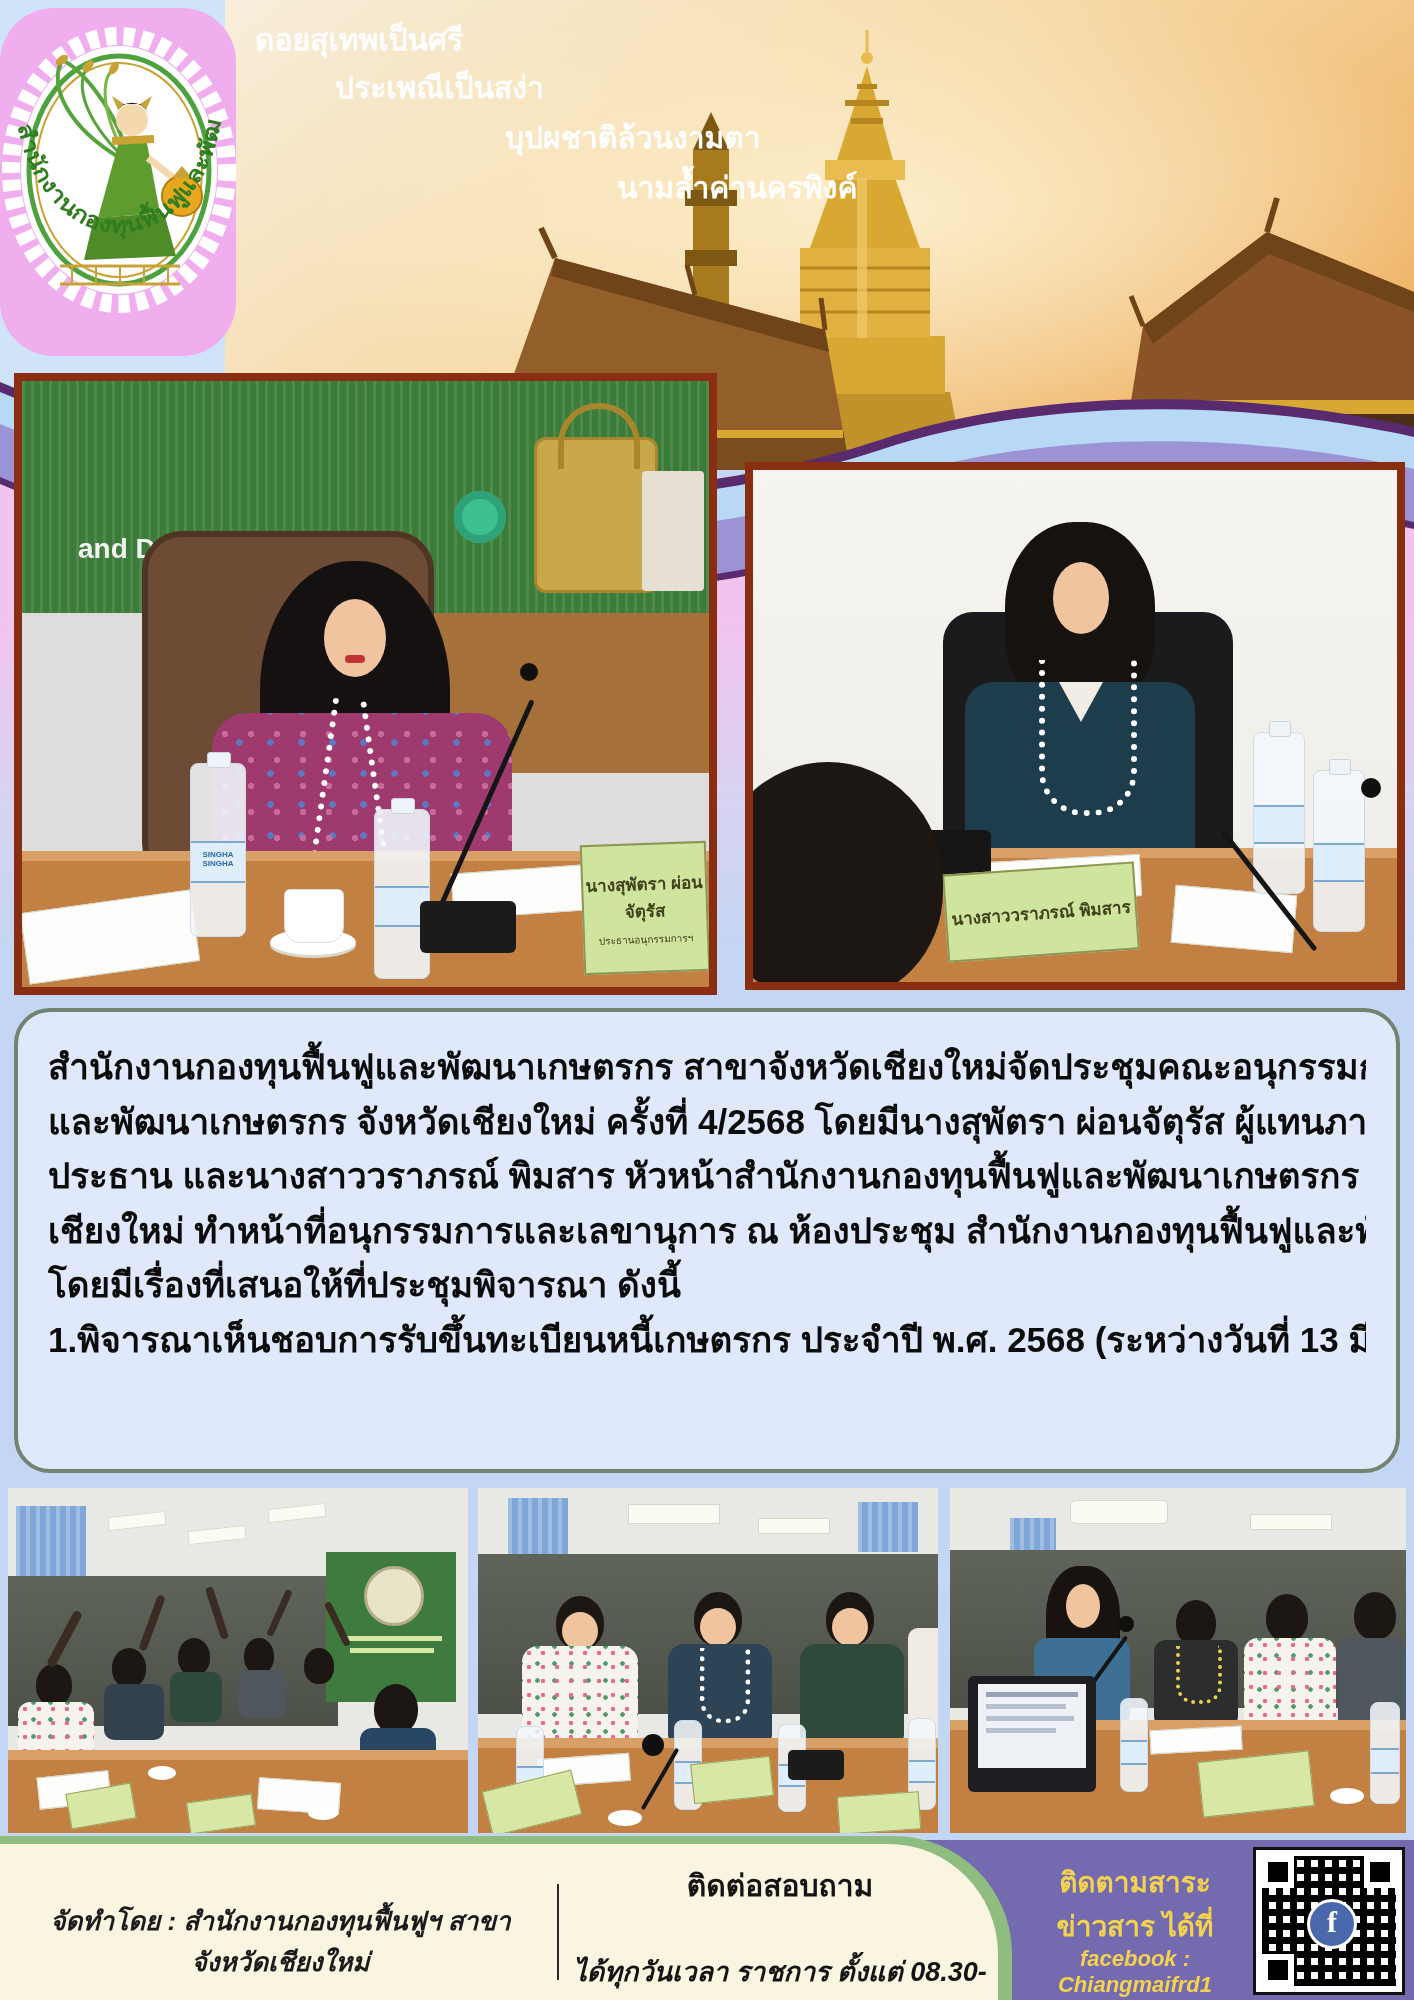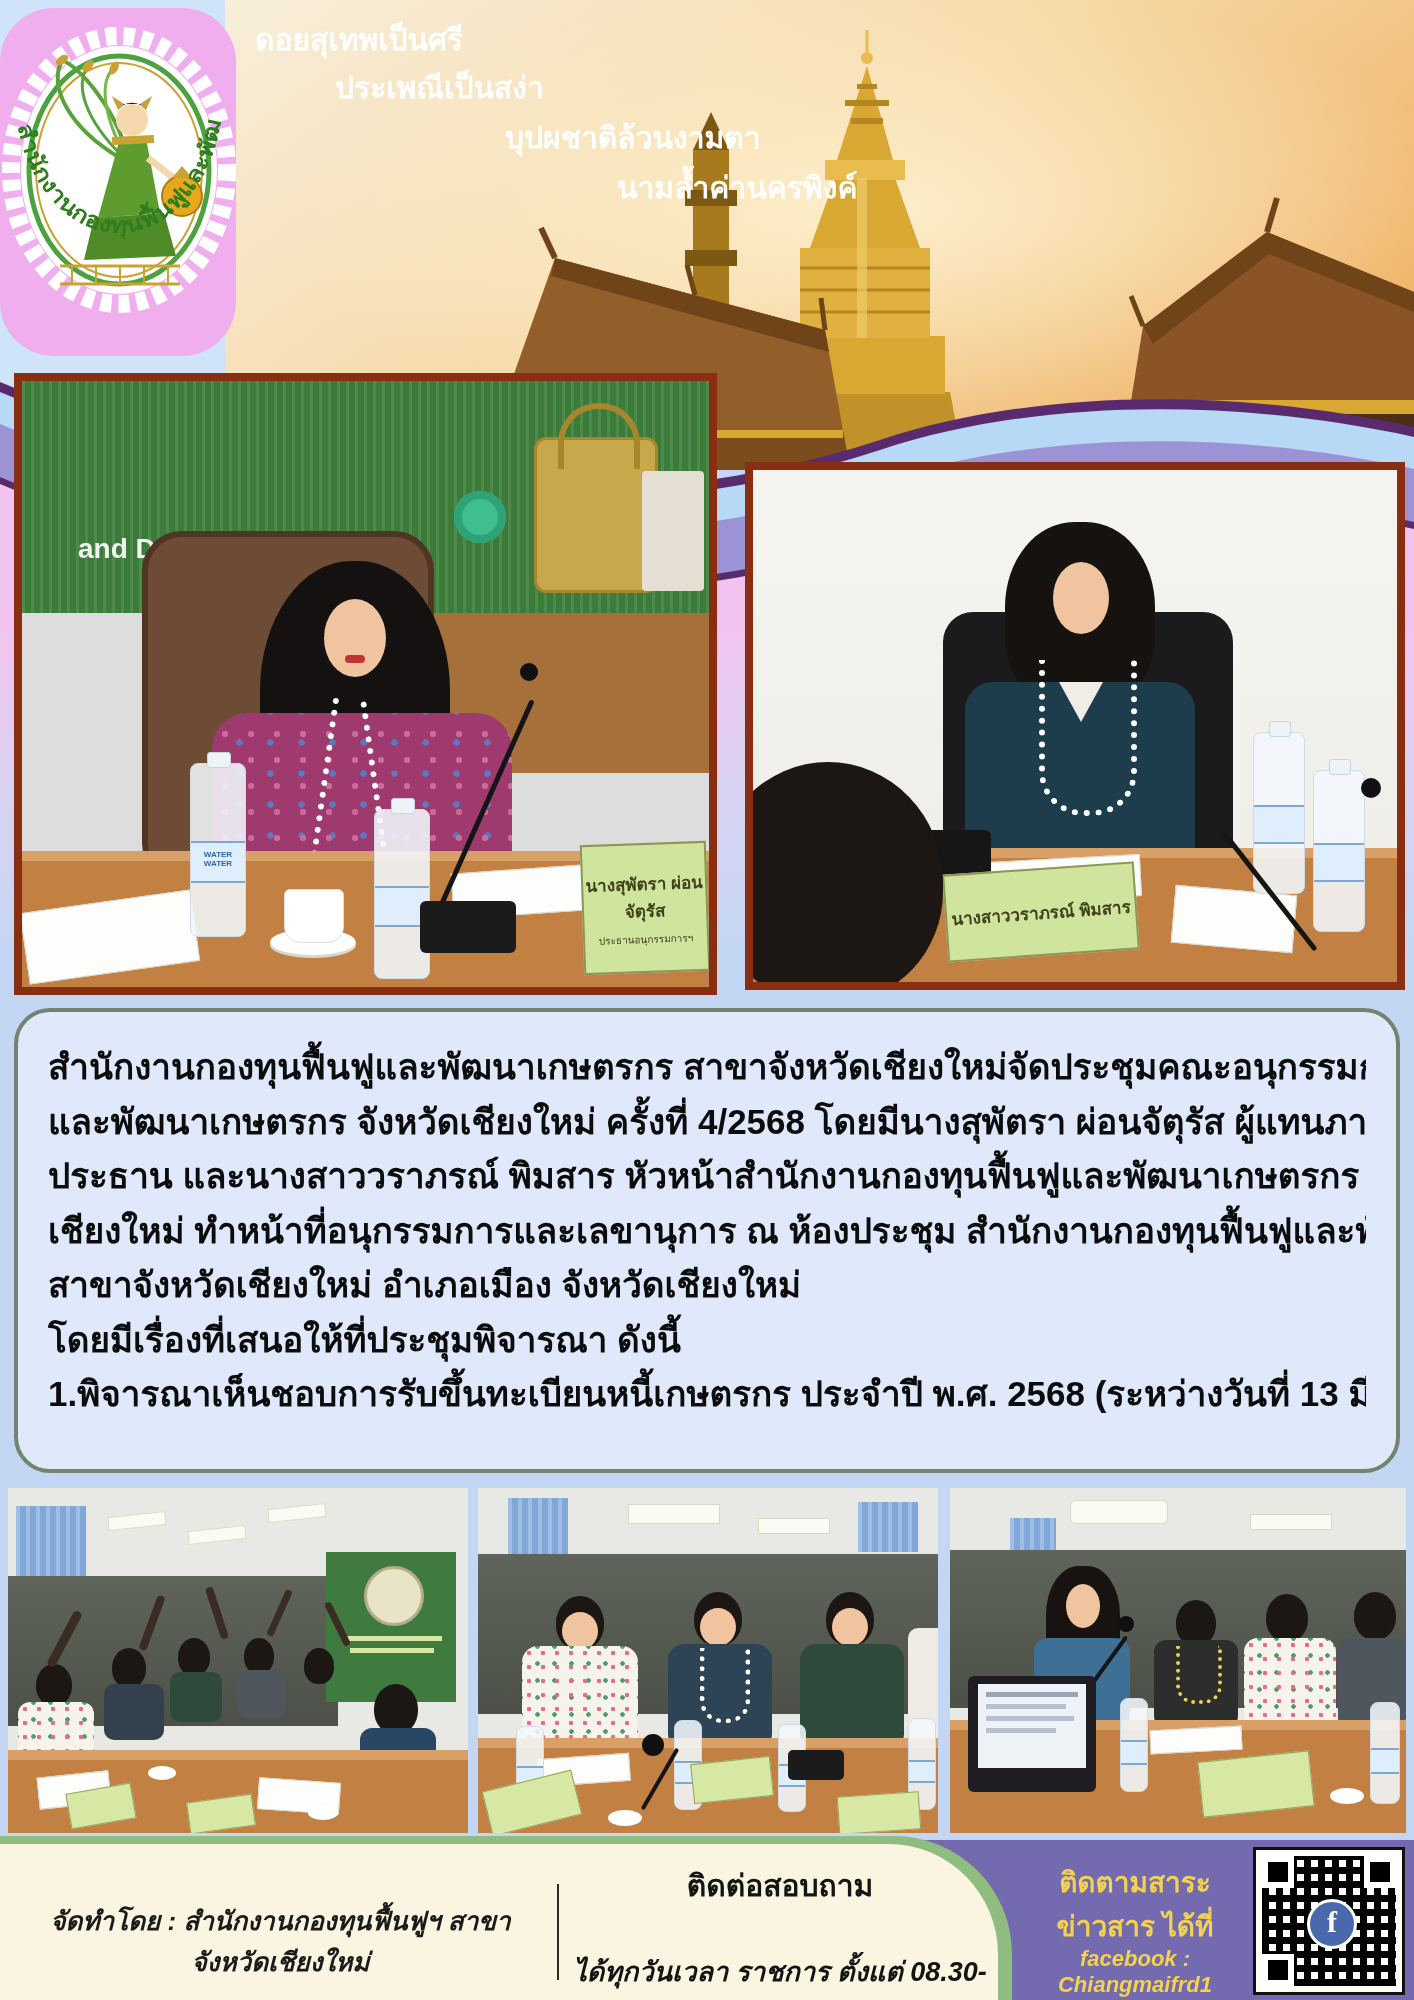--- a/index.html
+++ b/index.html
@@ -218,21 +218,21 @@
     </div>
     <div class="abs" style="left:190px;top:332px;width:300px;height:230px;background:#9e3a6e;border-radius:36px 36px 0 0;
          background-image:radial-gradient(#c86a9a 3px,transparent 3.5px),radial-gradient(#5a79c2 3px,transparent 3.5px);background-size:26px 26px,31px 31px;background-position:0 60px,12px 76px;"></div>
     <div class="abs" style="left:300px;top:318px;width:26px;height:160px;border-left:6px dotted #fff;transform:rotate(8deg);"></div>
     <div class="abs" style="left:350px;top:318px;width:26px;height:170px;border-left:6px dotted #fff;transform:rotate(-8deg);"></div>
     <div class="abs wood" style="left:0;top:470px;width:687px;height:136px;"></div>
     <div class="abs paper" style="left:2px;top:520px;width:170px;height:70px;transform:rotate(-8deg);"></div>
     <div class="abs paper" style="left:430px;top:486px;width:190px;height:44px;transform:rotate(-4deg);"></div>
     <div class="abs bottle" style="left:168px;top:382px;width:54px;height:172px;">
       <div class="cap"></div>
-      <div class="abs" style="left:4px;top:50%;width:46px;font-size:8px;font-weight:bold;color:#2b6aa8;text-align:center;">WATER WATER</div>
+      <div class="abs" style="left:4px;top:50%;width:46px;font-size:8px;font-weight:bold;color:#2b6aa8;text-align:center;">SINGHA SINGHA</div>
     </div>
     <div class="abs bottle" style="left:352px;top:428px;width:54px;height:168px;">
         <div class="cap"></div>
       </div>
     <div class="abs" style="left:248px;top:548px;width:86px;height:26px;background:#fff;border-radius:50%;box-shadow:0 3px 0 #d8d8cc;"></div>
     <div class="abs" style="left:262px;top:508px;width:58px;height:52px;background:#ffffff;border:1px solid #ddd;border-radius:6px 6px 16px 16px;"></div>
     <div class="abs mic-arm" style="left:398px;top:296px;width:5px;height:270px;transform:rotate(24deg);transform-origin:bottom;"></div>
     <div class="abs mic-tip" style="left:498px;top:282px;width:18px;height:18px;"></div>
     <div class="abs" style="left:398px;top:520px;width:96px;height:52px;background:#1b1b1b;border-radius:6px;"></div>
     <div class="abs nameplate" style="left:560px;top:462px;width:122px;height:126px;transform:rotate(-2deg);">
@@ -265,21 +265,20 @@
     <div class="abs mic-arm" style="left:560px;top:330px;width:5px;height:150px;transform:rotate(-38deg);transform-origin:bottom;"></div>
     <div class="abs mic-tip" style="left:608px;top:308px;width:20px;height:20px;"></div>
     <div class="abs head" style="left:-40px;top:292px;width:230px;height:240px;"></div>
   </div>
 
   <div class="abs text-block">
     <div class="ln">สำนักงานกองทุนฟื้นฟูและพัฒนาเกษตรกร สาขาจังหวัดเชียงใหม่จัดประชุมคณะอนุกรรมการกองทุนฟื้นฟู</div>
     <div class="ln">และพัฒนาเกษตรกร จังหวัดเชียงใหม่ ครั้งที่ 4/2568 โดยมีนางสุพัตรา ผ่อนจัตุรัส ผู้แทนภาคเอกชน เป็น</div>
     <div class="ln">ประธาน และนางสาววราภรณ์ พิมสาร หัวหน้าสำนักงานกองทุนฟื้นฟูและพัฒนาเกษตรกร สาขาจังหวัด</div>
     <div class="ln">เชียงใหม่ ทำหน้าที่อนุกรรมการและเลขานุการ ณ ห้องประชุม สำนักงานกองทุนฟื้นฟูและพัฒนาเกษตรกร</div>
-    <div class="ln">สาขาจังหวัดเชียงใหม่ อำเภอเมือง จังหวัดเชียงใหม่</div>
     <div class="ln">โดยมีเรื่องที่เสนอให้ที่ประชุมพิจารณา ดังนี้</div>
     <div class="ln">1.พิจารณาเห็นชอบการรับขึ้นทะเบียนหนี้เกษตรกร ประจำปี พ.ศ. 2568 (ระหว่างวันที่ 13 มีนาคม ถึงวันที่</div>
   </div>
 
   <div class="abs bphoto bp1">
     <div class="abs curtain" style="left:8px;top:18px;width:70px;height:70px;"></div>
     <div class="abs ceil-light" style="left:100px;top:26px;width:56px;height:12px;transform:rotate(-6deg);"></div>
     <div class="abs ceil-light" style="left:180px;top:40px;width:56px;height:12px;transform:rotate(-6deg);"></div>
     <div class="abs ceil-light" style="left:260px;top:18px;width:56px;height:12px;transform:rotate(-6deg);"></div>
     <div class="abs partition" style="left:0;top:88px;width:330px;height:150px;"></div>

